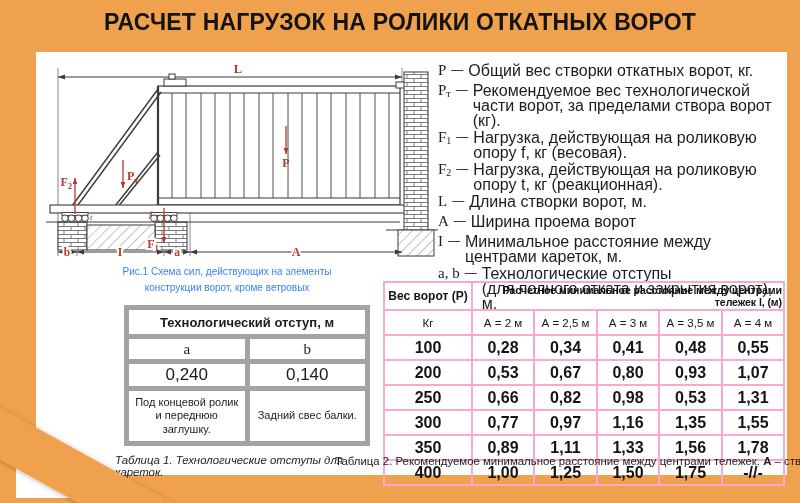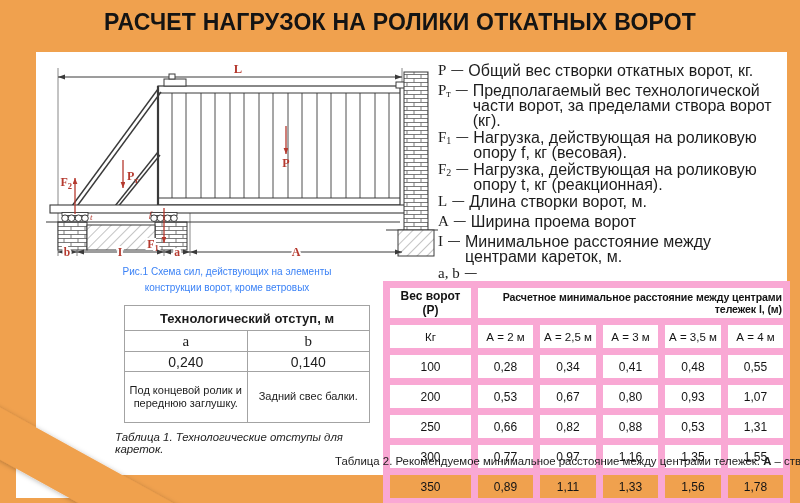--- a/index.html
+++ b/index.html
@@ -20,43 +20,43 @@
   
   .diagram{position:absolute;left:10px;top:10px;}
   .fig-caption{
     position:absolute;left:41px;top:212px;width:300px;text-align:center;
     font-size:10px;line-height:16px;color:#3b82f6;
   }
   
   .t1-wrap{position:absolute;left:88px;top:253px;width:250px;}
   table{border-collapse:collapse;}
   .t1{width:246px;table-layout:fixed;}
-  .t1 td,.t1 th{border:1px solid #a3a3a3;text-align:center;vertical-align:middle;color:#1c1c1c;}
+  .t1 td,.t1 th{border:5px solid #a3a3a3;text-align:center;vertical-align:middle;color:#1c1c1c;}
   .t1 .t1-head{font-size:13px;font-weight:bold;height:22px;}
   .t1 .t1-ab{font-family:"Liberation Serif",serif;font-size:15px;height:18px;font-weight:normal;}
-  .t1 .t1-val{font-size:14px;height:17px;font-weight:normal;}
+  .t1 .t1-val{font-size:17px;height:17px;font-weight:normal;}
   .t1 .t1-desc{font-size:11px;line-height:13.5px;height:46px;font-weight:normal;padding:2px 2px;}
   .t1-caption{margin-top:8px;font-size:11.4px;color:#1c1c1c;text-align:left;margin-left:-9px;font-style:italic;}
   
   .legend{position:absolute;left:402px;top:11px;width:348px;color:#1c1c1c;}
   .lg-intro{font-size:13px;margin-bottom:4px;}
   .lg-item{display:flex;align-items:flex-start;margin-bottom:2px;line-height:15px;}
   .lg-sym{font-family:"Liberation Serif",serif;font-size:15px;white-space:nowrap;line-height:15px;}
   .lg-sym sub{font-size:10px;vertical-align:-2px;}
   .lg-dash{margin:0 5px 0 5px;font-size:12px;line-height:15px;}
   .lg-text{flex:1;font-size:16px;line-height:15px;}
   .lg-line2{display:block;}
   
   .t2-wrap{position:absolute;left:347px;top:229px;width:402px;}
   .t2{width:400px;table-layout:fixed;}
-  .t2 td,.t2 th{border:7px solid #f9a8d4;text-align:center;vertical-align:middle;color:#141414;}
+  .t2 td,.t2 th{border:2px solid #f9a8d4;text-align:center;vertical-align:middle;color:#141414;}
   .t2 .t2-h1a{font-size:12px;font-weight:bold;height:22px;}
   .t2 .t2-h1b{font-size:10.6px;font-weight:bold;height:22px;letter-spacing:-.1px;text-align:right;}
   .t2 .t2-h2{font-size:11.5px;font-weight:normal;height:21px;}
-  .t2 .t2-d{font-size:12px;height:21px;font-weight:normal;}
+  .t2 .t2-d{font-size:16px;height:21px;font-weight:bold;}
   .t2-caption{
     position:absolute;left:299px;top:403px;width:449px;text-align:right;
     font-size:11.4px;color:#1c1c1c;white-space:nowrap;
   }
   .t2-caption b{font-weight:bold;}
   
   .corner{position:absolute;left:0;top:385px;z-index:3;}
   
   .dimlab{font-family:"Liberation Serif",serif;font-weight:bold;fill:#B5392E;}
   .knock{paint-order:stroke;stroke:#ffffff;stroke-width:4px;}
@@ -221,21 +221,21 @@
   <div class="legend">
 
     <div class="lg-item">
       <span class="lg-sym"><span>P</span><sub></sub></span>
       <span class="lg-dash">—</span>
       <span class="lg-text"><span>Общий вес створки откатных ворот, кг.</span><span class="lg-line2"></span></span>
     </div>
     <div class="lg-item">
       <span class="lg-sym"><span>P</span><sub>т</sub></span>
       <span class="lg-dash">—</span>
-      <span class="lg-text"><span>Предполагаемый вес технологической</span><span class="lg-line2">части ворот, за пределами створа ворот (кг).</span></span>
+      <span class="lg-text"><span>Рекомендуемое вес технологической</span><span class="lg-line2">части ворот, за пределами створа ворот (кг).</span></span>
     </div>
     <div class="lg-item">
       <span class="lg-sym"><span>F</span><sub>1</sub></span>
       <span class="lg-dash">—</span>
       <span class="lg-text"><span>Нагрузка, действующая на роликовую опору f, кг (весовая).</span><span class="lg-line2"></span></span>
     </div>
     <div class="lg-item">
       <span class="lg-sym"><span>F</span><sub>2</sub></span>
       <span class="lg-dash">—</span>
       <span class="lg-text"><span>Нагрузка, действующая на роликовую</span><span class="lg-line2">опору t, кг (реакционная).</span></span>
@@ -251,20 +251,21 @@
       <span class="lg-text"><span>Ширина проема ворот</span></span>
     </div>
     <div class="lg-item">
       <span class="lg-sym"><span>I</span><sub></sub></span>
       <span class="lg-dash">—</span>
       <span class="lg-text"><span>Минимальное расстояние между центрами кареток, м.</span><span class="lg-line2"></span></span>
     </div>
     <div class="lg-item">
       <span class="lg-sym"><span>a, b</span><sub></sub></span>
       <span class="lg-dash">—</span>
+      <span class="lg-text"><span>Технологические отступы</span><span class="lg-line2">(для полного отката и закрытия ворот), м.</span></span>
     </div>
   </div>
 
   <div class="t2-wrap">
     <table class="t2">
       <colgroup>
           <col style="width:88px">
           <col style="width:62px">
           <col style="width:63px">
           <col style="width:62px">
@@ -297,21 +298,21 @@
         <td class="t2-d">0,53</td>
         <td class="t2-d">0,67</td>
         <td class="t2-d">0,80</td>
         <td class="t2-d">0,93</td>
         <td class="t2-d">1,07</td>
       </tr>
       <tr>
         <td class="t2-d">250</td>
         <td class="t2-d">0,66</td>
         <td class="t2-d">0,82</td>
-        <td class="t2-d">0,88</td>
+        <td class="t2-d">0,98</td>
         <td class="t2-d">0,53</td>
         <td class="t2-d">1,31</td>
       </tr>
       <tr>
         <td class="t2-d">300</td>
         <td class="t2-d">0,77</td>
         <td class="t2-d">0,97</td>
         <td class="t2-d">1,16</td>
         <td class="t2-d">1,35</td>
         <td class="t2-d">1,55</td>

